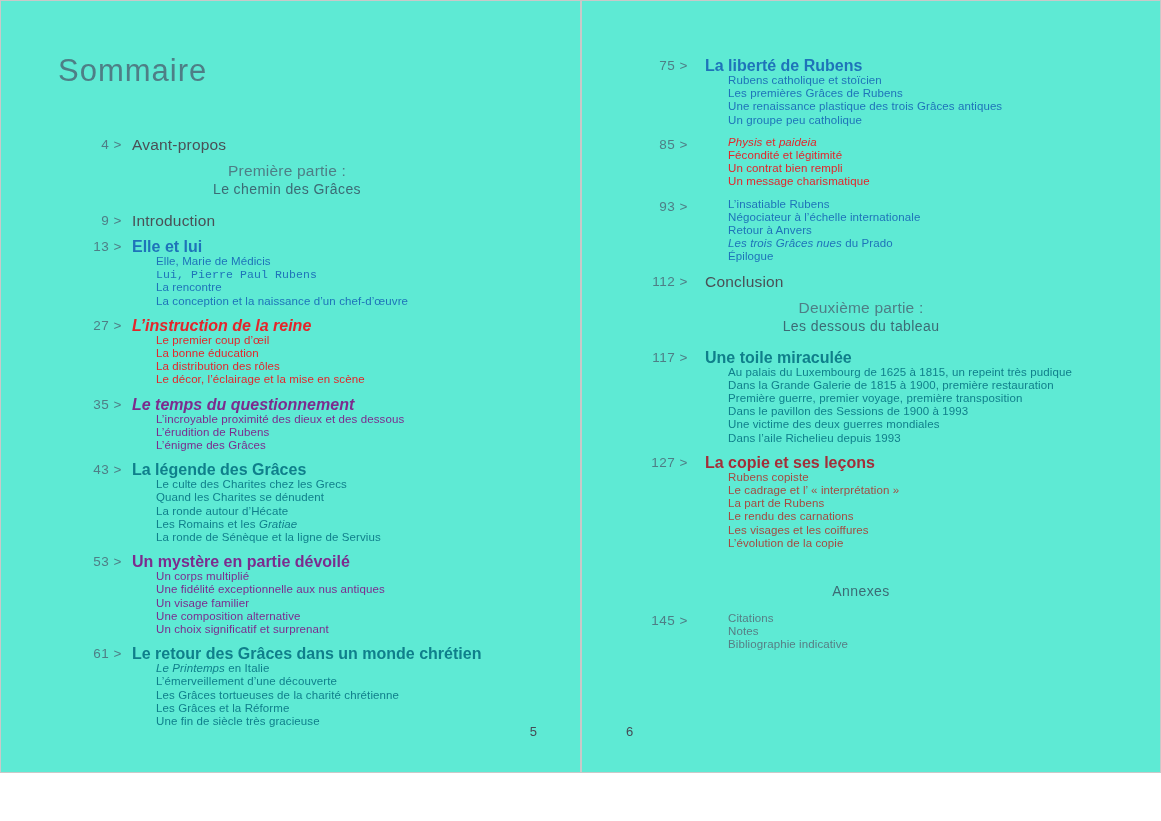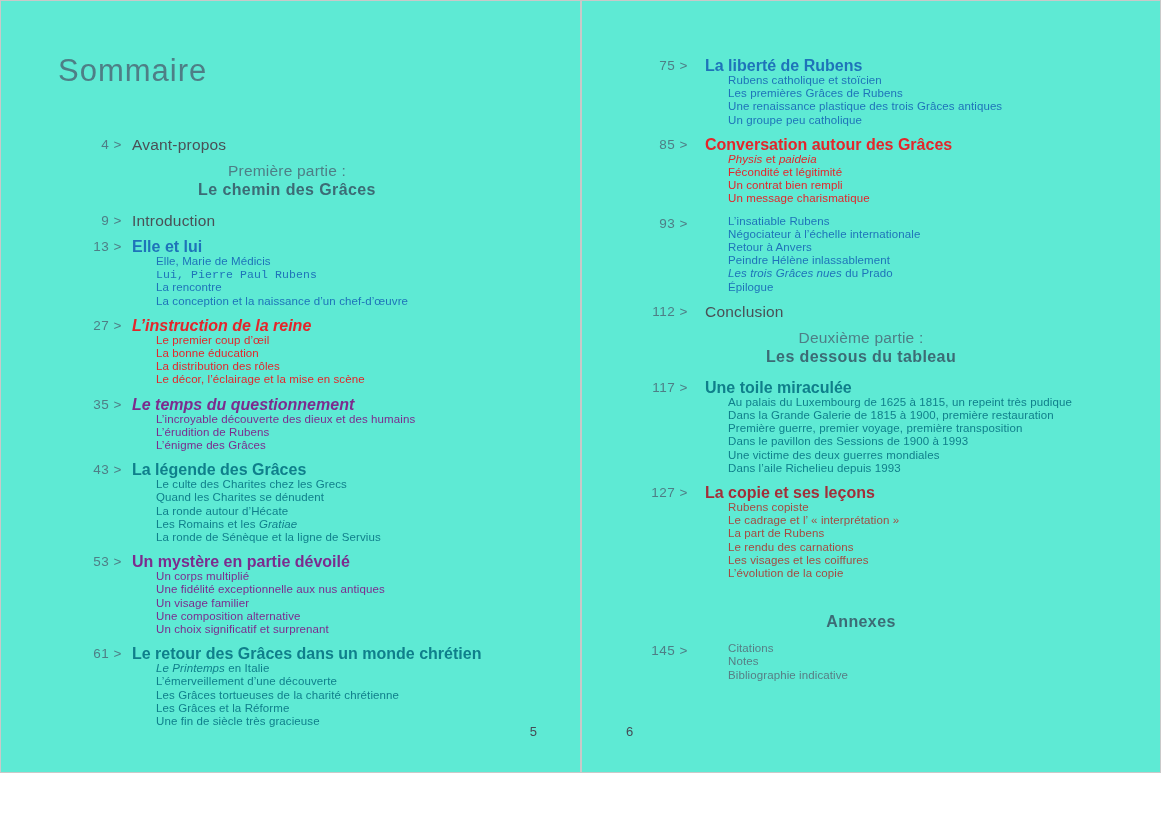--- a/index.html
+++ b/index.html
@@ -44,21 +44,21 @@
   .etitle.plain{font-weight:normal;font-size:15.5px;letter-spacing:.2px;}
   .sub{font-size:11.5px;line-height:13.2px;letter-spacing:.1px;}
   .page-left  .sub{margin-left:24px;}
   .page-right .sub{margin-left:23px;}
   .it{font-style:italic;}
 
   .part{text-align:center;margin:8px 0 12px 0;}
   .page-left  .part{padding-right:36px;}
   .page-right .part{padding-right:26px;}
   .part .plabel{font-size:15.5px;line-height:17px;letter-spacing:.2px;}
-  .part .ptitle{font-size:16px;line-height:21px;font-weight:bold;letter-spacing:.4px;}
+  .part .ptitle{font-size:14px;line-height:21px;font-weight:normal;letter-spacing:.4px;}
   .part.annex{margin-top:31px;margin-bottom:10px;}
 
   .pagenum{position:absolute;bottom:33px;font-size:13px;}
   .page-left  .pagenum{right:43px;}
   .page-right .pagenum{left:44px;}
 </style>
 </head>
 <body>
 
 <div class="spread">
@@ -98,21 +98,21 @@
             <div class="sub" style="color: rgb(227, 38, 43);"><span>Le premier coup d’œil</span></div>
             <div class="sub" style="color: rgb(227, 38, 43);"><span>La bonne éducation</span></div>
             <div class="sub" style="color: rgb(227, 38, 43);"><span>La distribution des rôles</span></div>
             <div class="sub" style="color: rgb(227, 38, 43);"><span>Le décor, l’éclairage et la mise en scène</span></div>
           </div>
         </div>
         <div class="entry">
           <span class="num" style="color: rgb(78, 126, 134);">35 &gt;</span>
           <div class="content">
             <div class="etitle" style="color: rgb(124, 43, 142); font-style: italic;"><span>Le temps du questionnement</span></div>
-            <div class="sub" style="color: rgb(124, 43, 142);"><span>L’incroyable découverte des dieux et des humains</span></div>
+            <div class="sub" style="color: rgb(124, 43, 142);"><span>L’incroyable proximité des dieux et des dessous</span></div>
             <div class="sub" style="color: rgb(124, 43, 142);"><span>L’érudition de Rubens</span></div>
             <div class="sub" style="color: rgb(124, 43, 142);"><span>L’énigme des Grâces</span></div>
           </div>
         </div>
         <div class="entry">
           <span class="num" style="color: rgb(78, 126, 134);">43 &gt;</span>
           <div class="content">
             <div class="etitle" style="color: rgb(15, 127, 139);"><span>La légende des Grâces</span></div>
             <div class="sub" style="color: rgb(15, 127, 139);"><span>Le culte des Charites chez les Grecs</span></div>
             <div class="sub" style="color: rgb(15, 127, 139);"><span>Quand les Charites se dénudent</span></div>
@@ -157,34 +157,32 @@
             <div class="etitle" style="color: rgb(30, 115, 185);"><span>La liberté de Rubens</span></div>
             <div class="sub" style="color: rgb(30, 115, 185);"><span>Rubens catholique et stoïcien</span></div>
             <div class="sub" style="color: rgb(30, 115, 185);"><span>Les premières Grâces de Rubens</span></div>
             <div class="sub" style="color: rgb(30, 115, 185);"><span>Une renaissance plastique des trois Grâces antiques</span></div>
             <div class="sub" style="color: rgb(30, 115, 185);"><span>Un groupe peu catholique</span></div>
           </div>
         </div>
         <div class="entry">
           <span class="num" style="color: rgb(78, 126, 134);">85 &gt;</span>
           <div class="content">
-            <div class="etitle" style="color: rgb(227, 38, 43);"><span>Conversation autour des Grâces</span></div>
             <div class="sub" style="color: rgb(227, 38, 43);"><span class="it">Physis</span><span> et </span><span class="it">paideia</span></div>
             <div class="sub" style="color: rgb(227, 38, 43);"><span>Fécondité et légitimité</span></div>
             <div class="sub" style="color: rgb(227, 38, 43);"><span>Un contrat bien rempli</span></div>
             <div class="sub" style="color: rgb(227, 38, 43);"><span>Un message charismatique</span></div>
           </div>
         </div>
         <div class="entry">
           <span class="num" style="color: rgb(78, 126, 134);">93 &gt;</span>
           <div class="content">
             <div class="sub" style="color: rgb(30, 115, 185);"><span>L’insatiable Rubens</span></div>
             <div class="sub" style="color: rgb(30, 115, 185);"><span>Négociateur à l’échelle internationale</span></div>
             <div class="sub" style="color: rgb(30, 115, 185);"><span>Retour à Anvers</span></div>
-            <div class="sub" style="color: rgb(30, 115, 185);"><span>Peindre Hélène inlassablement</span></div>
             <div class="sub" style="color: rgb(30, 115, 185);"><span class="it">Les trois Grâces nues</span><span> du Prado</span></div>
             <div class="sub" style="color: rgb(30, 115, 185);"><span>Épilogue</span></div>
           </div>
         </div>
         <div class="entry">
           <span class="num" style="color: rgb(78, 126, 134);">112 &gt;</span>
           <div class="content">
             <div class="etitle plain" style="color: rgb(74, 80, 86);"><span>Conclusion</span></div>
           </div>
         </div>

